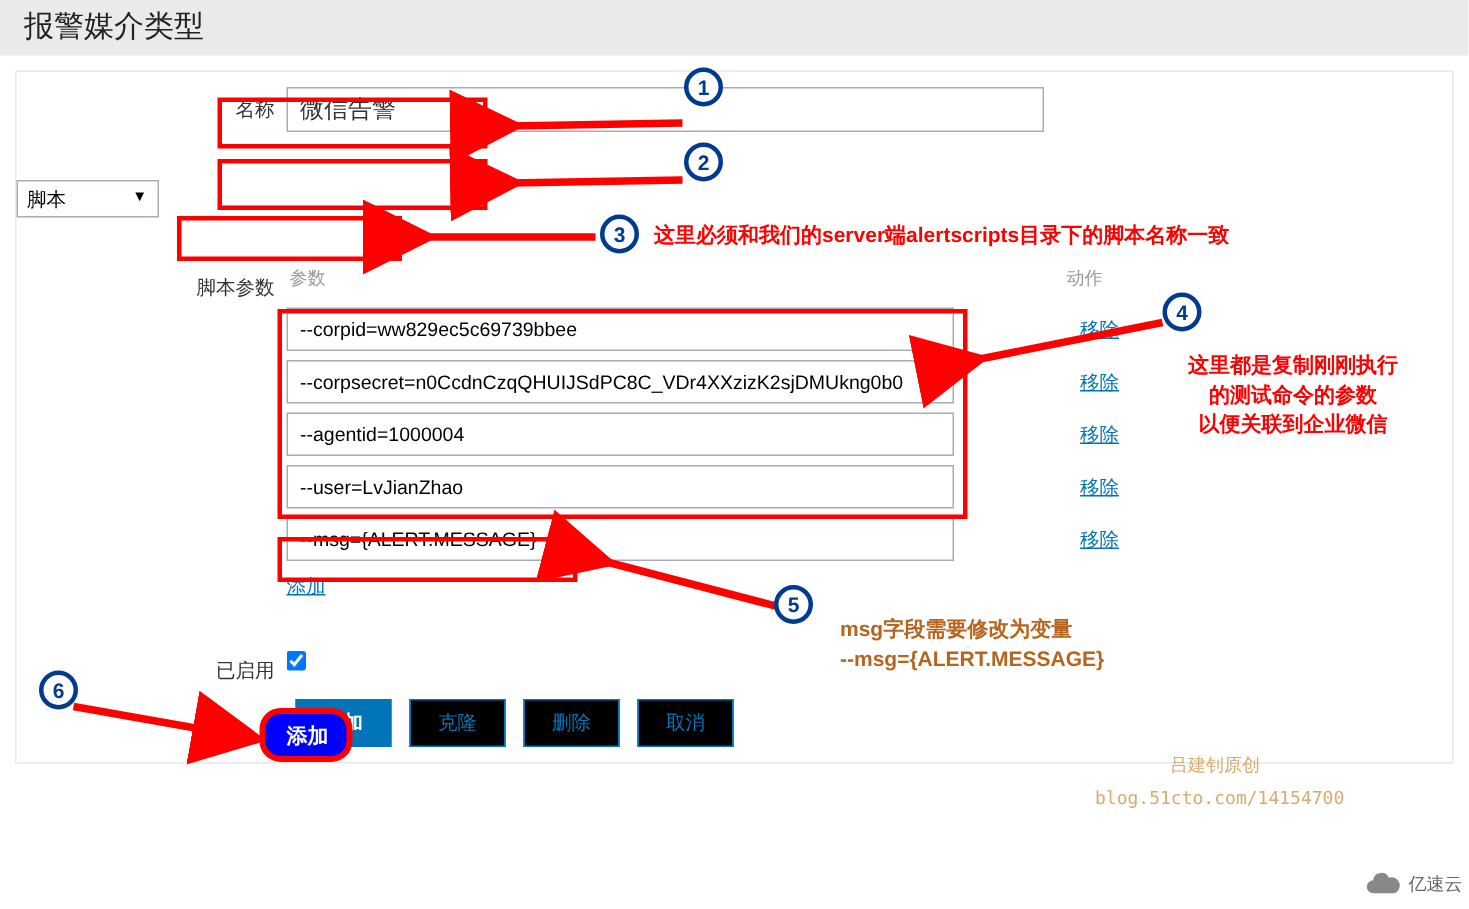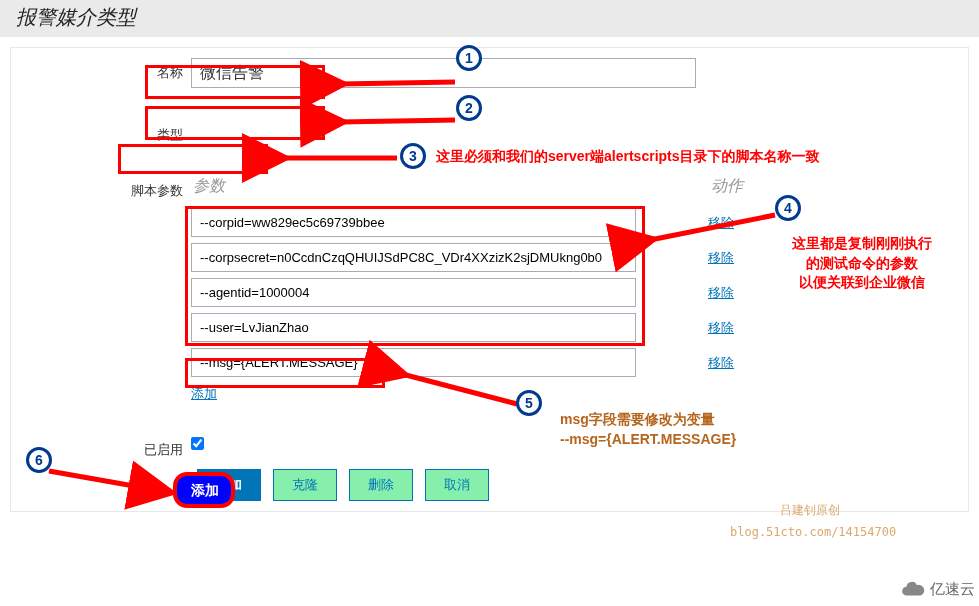--- a/index.html
+++ b/index.html
@@ -1,47 +1,47 @@
 <!DOCTYPE html>
 <html><head>
 <meta charset="utf-8">
 <style>
   * { box-sizing: border-box; margin: 0; padding: 0; }
   body { font-family: Arial, "Microsoft YaHei", sans-serif; font-size: 13px; background: #fff; width: 979px; height: 606px; position: relative; overflow: hidden; }
   
-  .page-title-bar { background: #eaeaea; padding: 4px 16px 6px; font-size: 20px; font-weight: 300; color: #222; width: 100%; font-style: italic; }
+  .page-title-bar { background: #eaeaea; padding: 4px 16px 6px; font-size: 20px; font-weight: 300; color: #222; width: 100%; }
   
   .form-area { background: #fff; margin: 10px 10px 0 10px; padding: 10px 0 10px 0; border: 1px solid #e8e8e8; position: relative; }
   
   .form-row { display: flex; align-items: flex-start; margin-bottom: 32px; }
   .form-row.compact { margin-bottom: 10px; }
   .form-label { width: 180px; text-align: right; padding-right: 8px; padding-top: 6px; color: #333; }
   .form-field { flex: 0 0 auto; }
   
   .input-text { border: 1px solid #aab; padding: 5px 8px; font-size: 16px; color: #333; }
   .input-name { width: 505px; }
   .input-scriptname { width: 200px; }
   
   .select-type { border: 1px solid #aab; padding: 4px 6px; font-size: 13px; width: 95px; background: #fff; appearance: none; -webkit-appearance: none; }
   .select-wrap { position: relative; display: inline-block; }
   .select-wrap::after { content: "▼"; position: absolute; right: 8px; top: 6px; font-size: 10px; pointer-events: none; color: #000; }
   
-  .params-header { display: flex; width: 555px; color: #999; font-size: 16px; padding: 0 0 4px 0; border-bottom: 1px solid transparent; font-style: italic; }
+  .params-header { display: flex; width: 555px; color: #999; font-size: 12px; padding: 0 0 4px 0; border-bottom: 1px solid transparent; }
   .params-header .col-param { width: 520px; padding-left: 2px; }
   .params-header .col-action { flex: 1; }
   
-  .param-row { display: flex; width: 555px; margin-top: 6px; align-items: center; }
+  .param-row { display: flex; width: 555px; margin-top: 6px; align-items: center; justify-content: space-between; }
   .param-input { width: 445px; border: 1px solid #aab; padding: 6px 8px; font-size: 13px; }
   .param-action { color: #0275b8; margin-left: 72px; cursor: pointer; font-size: 13px; text-decoration: underline; }
   .add-link { color: #0275b8; cursor: pointer; font-size: 13px; margin-top: 8px; display: inline-block; text-decoration: underline; }
   
   .checkbox-input { margin-top: 2px; }
   
   .button-row { display: flex; gap: 12px; margin-left: 186px; margin-top: 2px; }
-  .btn { border: 1px solid #0275b8; background: #86efac; color: #0275b8; padding: 6px 18px; font-size: 13px; cursor: pointer; }
+  .btn { border: 1px solid #0275b8; background: #000000; color: #0275b8; padding: 6px 18px; font-size: 13px; cursor: pointer; }
   .btn-primary { background: #0275b8; color: #fff; border-color: #0275b8; font-weight: bold; }
   
   
   .hl-box { position: absolute; border: 3px solid #ff0000; pointer-events: none; z-index: 50; }
   .hl-name { left: 145px; top: 65px; width: 180px; height: 34px; }
   .hl-type { left: 145px; top: 106px; width: 180px; height: 34px; }
   .hl-script { left: 118px; top: 144px; width: 150px; height: 30px; }
   .hl-params { left: 185px; top: 206px; width: 460px; height: 140px; }
   .hl-msg { left: 185px; top: 358px; width: 200px; height: 30px; }
   .hl-addbtn { left: 173px; top: 472px; width: 62px; height: 36px; border-radius: 14px; border-width: 4px; background: #0000ff; }
@@ -65,40 +65,44 @@
   .anno-red { color: #ff0000; text-shadow: 1px 1px 0 #fff, -1px 1px 0 #fff, 1px -1px 0 #fff, -1px -1px 0 #fff; }
   .anno-brown { color: #b5651d; text-shadow: 1px 1px 0 #fff; }
   .anno3 { left: 436px; top: 148px; width: 520px; }
   .anno4 { left: 752px; top: 234px; width: 220px; line-height: 1.4; text-align: center; }
   .anno5 { left: 560px; top: 410px; line-height: 1.4; }
   
   
   .wm { position: absolute; color: #d6a05c; font-size: 12px; opacity: .9; z-index: 70; }
   .wm1 { left: 780px; top: 502px; }
   .wm2 { left: 730px; top: 525px; font-family: monospace; }
-  .logo-wm { position: absolute; right: 4px; bottom: 4px; z-index: 80; color: #666; font-size: 15px; display:flex; align-items:center; gap:4px; }
+  .logo-wm { position: absolute; right: 4px; bottom: 4px; z-index: 80; color: #666; font-size: 12px; display:flex; align-items:center; gap:4px; }
   .logo-cloud { width: 26px; height: 26px; }
   
 </style>
 </head>
 <body>
 
 <div class="page-title-bar">报警媒介类型</div>
 
 <div class="form-area">
 
   <div class="form-row">
     <div class="form-label">名称</div>
     <div class="form-field">
       <input class="input-text input-name" value="微信告警" style="">
     </div>
   </div>
 
   <div class="form-row">
-    <div class="form-label">类型</div>
+    <div class="form-field select-wrap">
+      <select class="select-type">
+        <option>脚本</option>
+      </select>
+    </div>
   </div>
 
 
   <div class="form-row">
     <div class="form-label">脚本参数</div>
     <div class="form-field">
       <div class="params-header">
         <div class="col-param">参数</div>
         <div class="col-action">动作</div>
       </div>

